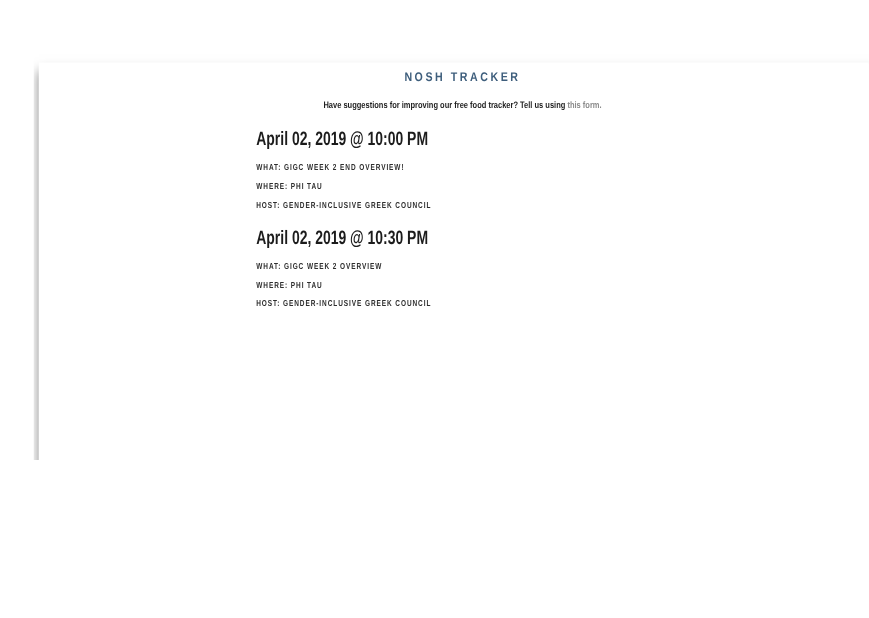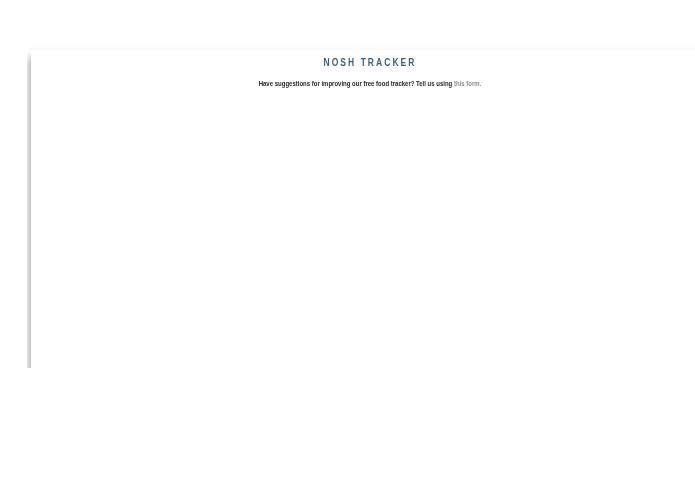--- a/index.html
+++ b/index.html
@@ -110,21 +110,33 @@
   <div class="sheet">
     <div class="column">
 
       <h1 class="page-title">NOSH TRACKER</h1>
 
       <p class="subtitle"><span>Have suggestions for improving our free food tracker? Tell us using </span><a>this form.</a></p>
 
       <div class="events">
 
 
+        <section class="event">
+          <h2>April 02, 2019 @ 10:00 PM</h2>
+          <p>WHAT: GIGC WEEK 2 END OVERVIEW!</p>
+          <p>WHERE: PHI TAU</p>
+          <p>HOST: GENDER-INCLUSIVE GREEK COUNCIL</p>
+        </section>
 
+        <section class="event">
+          <h2>April 02, 2019 @ 10:30 PM</h2>
+          <p>WHAT: GIGC WEEK 2 OVERVIEW</p>
+          <p>WHERE: PHI TAU</p>
+          <p>HOST: GENDER-INCLUSIVE GREEK COUNCIL</p>
+        </section>
 
 
       </div>
     </div>
 
     <button class="back-to-top"><span>↑</span></button>
   </div>
 </div>
 
 </body></html>

